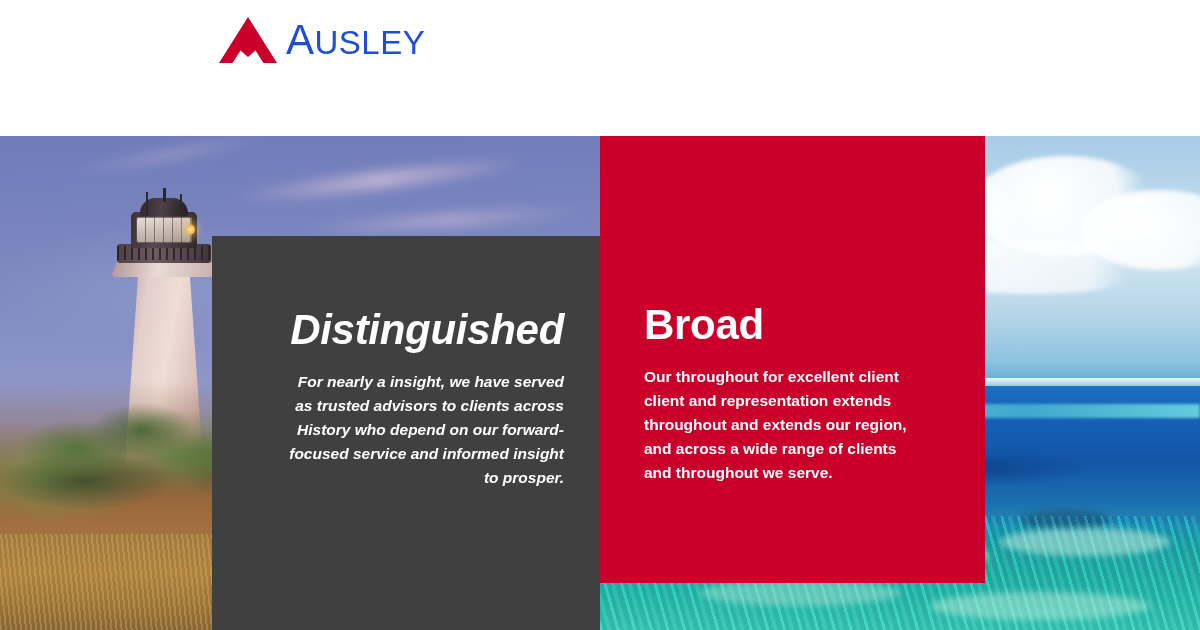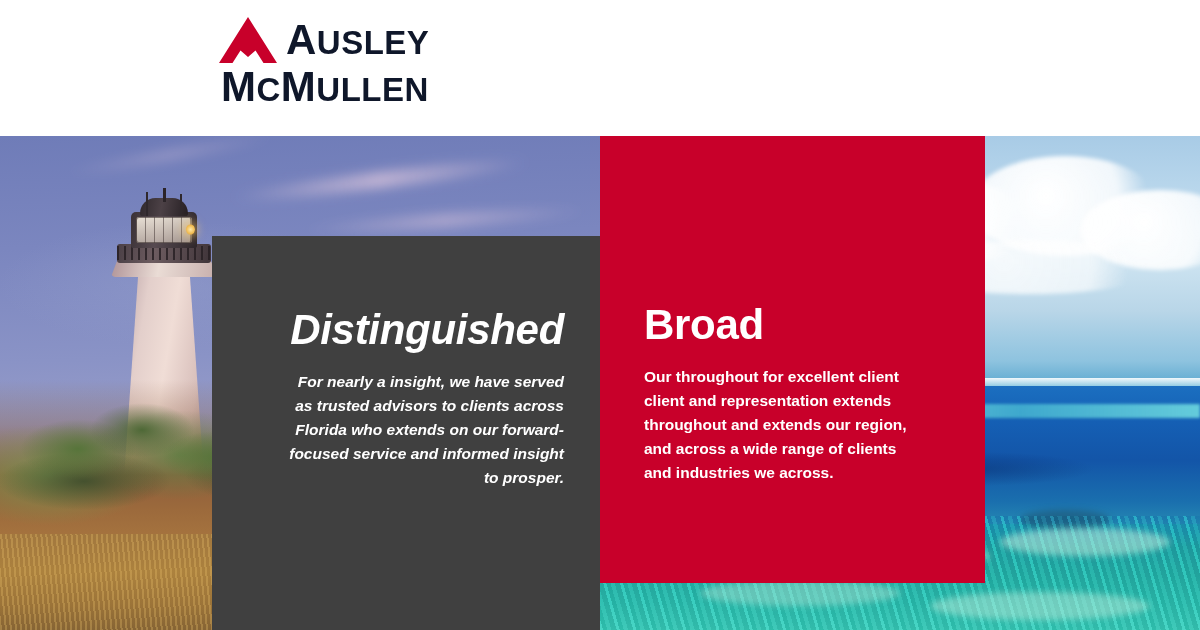--- a/index.html
+++ b/index.html
@@ -18,21 +18,21 @@
     position:absolute; left:0; top:0; width:1200px; height:136px;
     background:#ffffff; z-index:40;
   }
   .logo {
     position:absolute; left:219px; top:16px;
     display:flex; flex-direction:column; align-items:flex-start;
   }
   .logo-line1 { display:flex; align-items:center; gap:9px; height:48px; }
   .logo-mark { width:58px; height:46px; display:block; }
   .logo-word {
-    color:#0f172a; font-weight:700; letter-spacing:.5px;
+    color:#1d4ed8; font-weight:400; letter-spacing:.5px;
     line-height:1; white-space:nowrap;
   }
   .logo-word .cap  { font-size:42px; }
   .logo-word .rest { font-size:33px; }
   .logo-line2 { margin-top:2px; margin-left:2px; }
 
   
   .photos {
     position:absolute; left:0; top:136px; width:1200px; height:494px;
     z-index:0; overflow:hidden;
@@ -305,49 +305,46 @@
   </div>
 
   <header class="header">
     <div class="logo">
       <div class="logo-line1">
         <svg class="logo-mark" viewBox="0 0 58 46">
           <path d="M29 0 L58 46 L44.5 46 L36.5 33.5 L29 40 L21.5 33.5 L13.5 46 L0 46 Z" fill="#c8002a"></path>
         </svg>
         <span class="logo-word"><span class="cap">A</span><span class="rest">USLEY</span></span>
       </div>
-      <div class="logo-line2">
-        <span class="logo-word"><span class="cap">M</span><span class="rest">C</span><span class="cap">M</span><span class="rest">ULLEN</span></span>
-      </div>
     </div>
   </header>
 
   <section class="panel panel-perspective">
     <div class="panel-inner perspective-inner">
       <h2 class="heading">
         <span class="nowrap">Broad</span><br>
       </h2>
       <p class="body-copy">
         <span class="nowrap">Our throughout for excellent client</span><br>
         <span class="nowrap">client and representation extends</span><br>
         <span class="nowrap">throughout and extends our region,</span><br>
         <span class="nowrap">and across a wide range of clients</span><br>
-        <span class="nowrap">and industries we across.</span>
+        <span class="nowrap">and throughout we serve.</span>
       </p>
     </div>
   </section>
 
   <section class="panel panel-history">
     <div class="panel-inner history-inner">
       <h2 class="heading">
         <span class="nowrap">Distinguished</span><br>
       </h2>
       <p class="body-copy">
         <span class="nowrap">For nearly a insight, we have served</span><br>
         <span class="nowrap">as trusted advisors to clients across</span><br>
-        <span class="nowrap">Florida who extends on our forward-</span><br>
+        <span class="nowrap">History who depend on our forward-</span><br>
         <span class="nowrap">focused service and informed insight</span><br>
         <span class="nowrap">to prosper.</span>
       </p>
     </div>
   </section>
 
 </div>
 
 </body></html>

